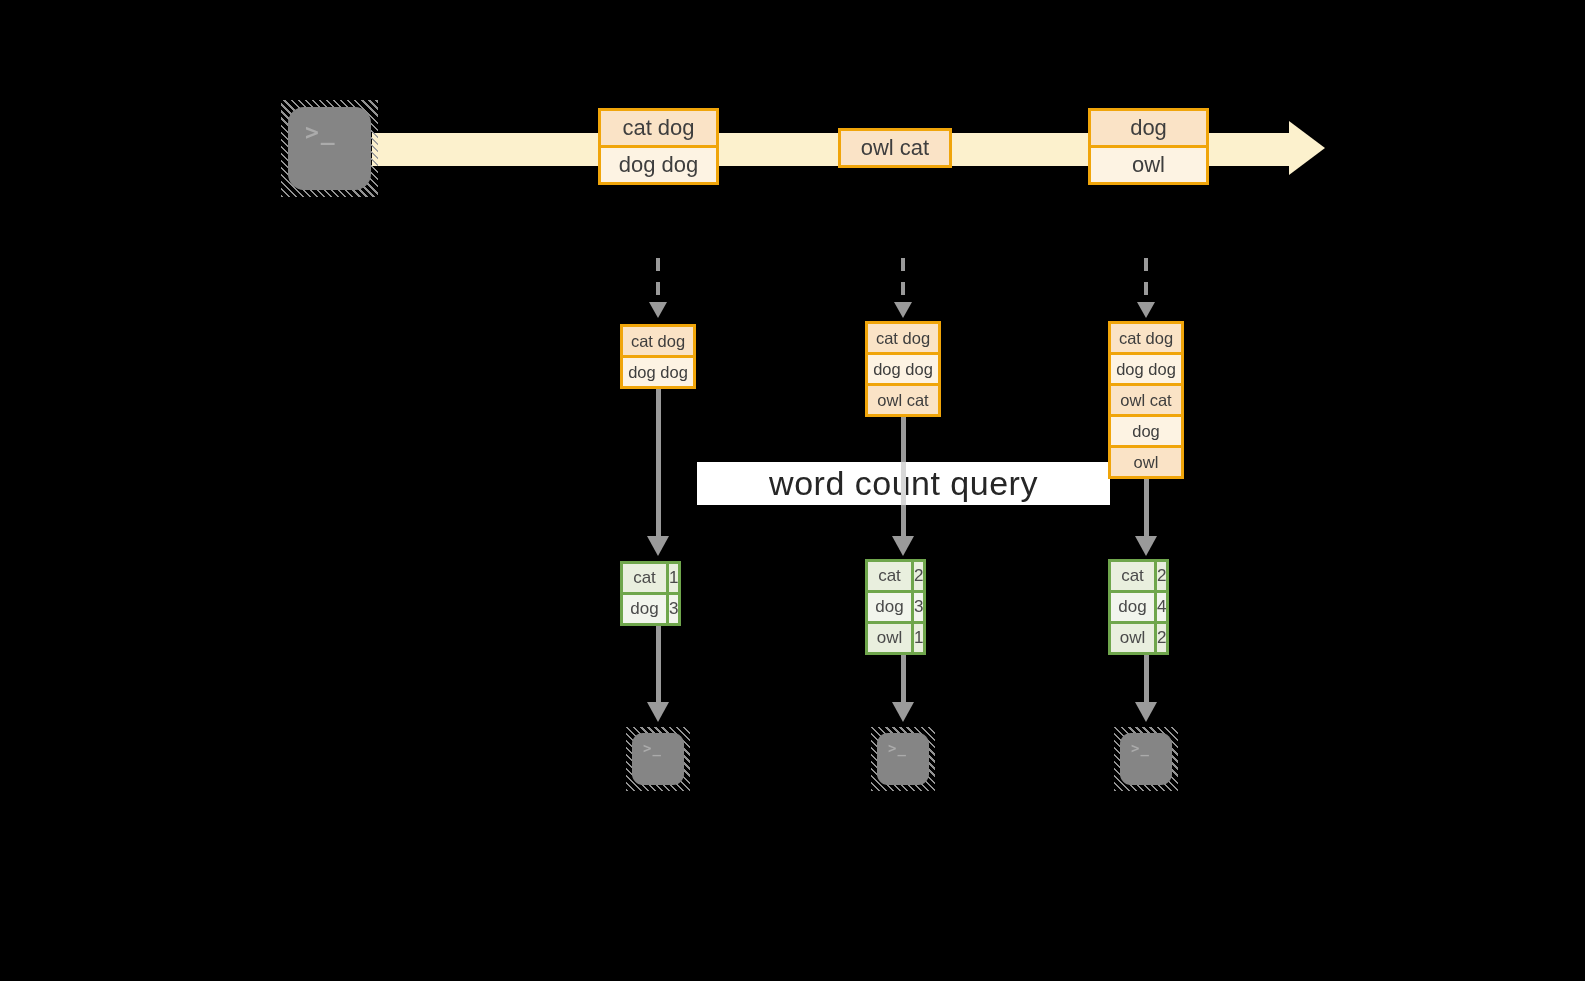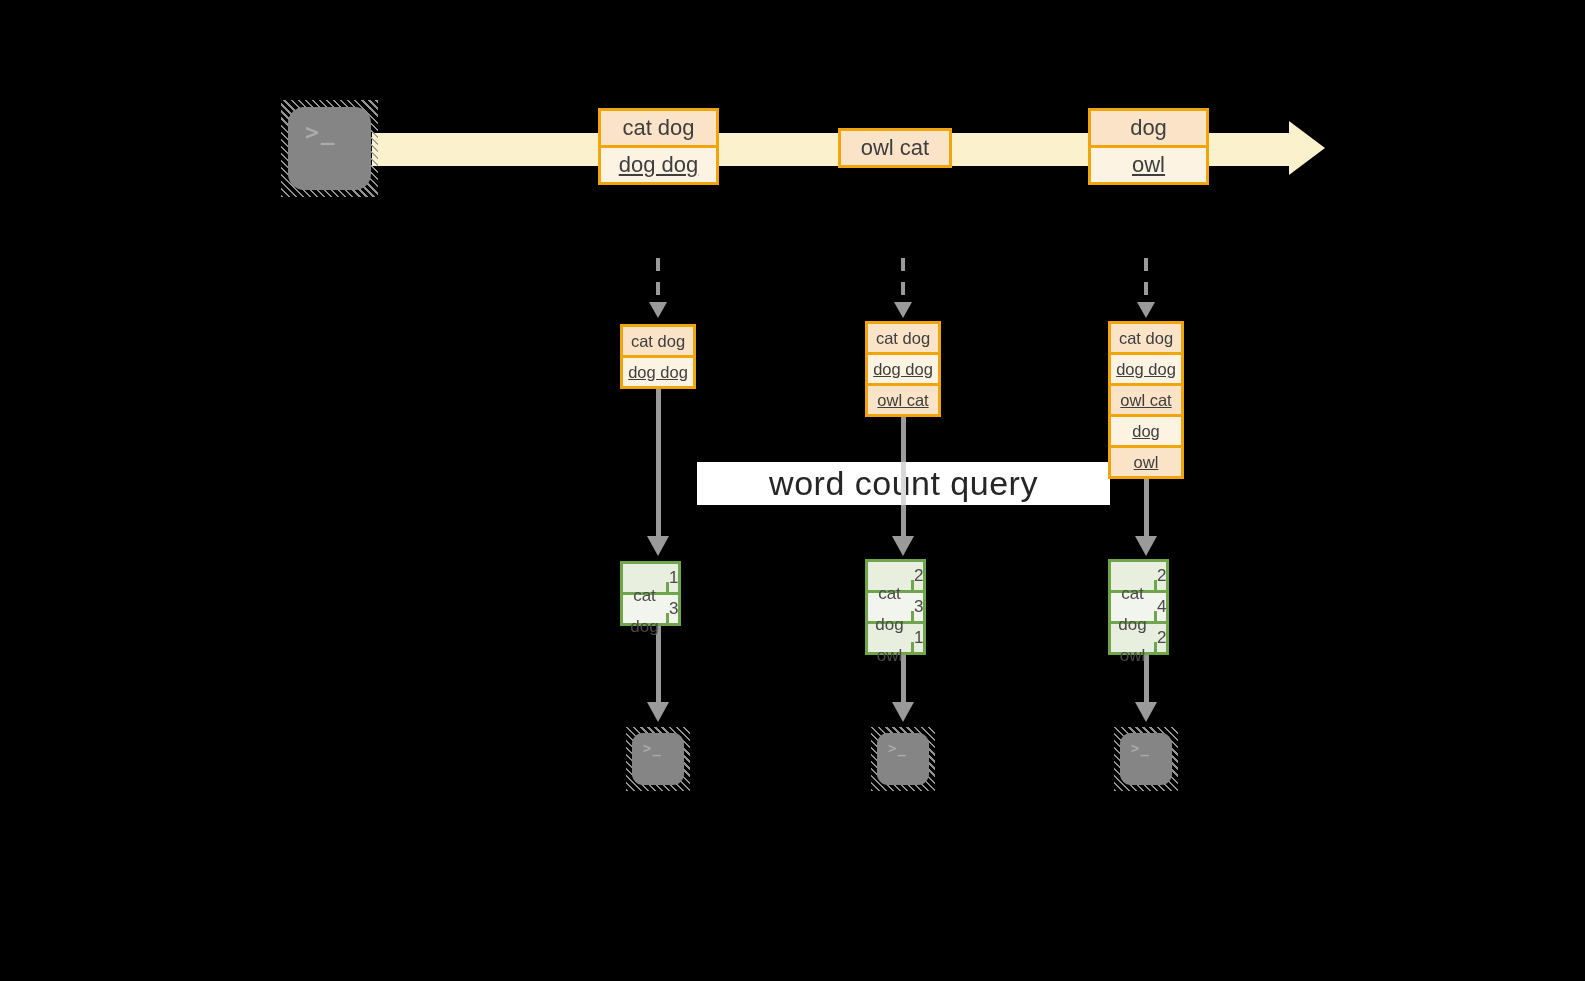--- a/index.html
+++ b/index.html
@@ -16,21 +16,21 @@
     border-top:27px solid transparent;border-bottom:27px solid transparent;
     border-left:36px solid var(--cream,#FCF1CD);
   }
 
   
   .obox{border:3px solid var(--orange,#F0A50A);z-index:4;box-sizing:content-box;}
   .obox .orow{
     text-align:center;color:var(--text_dark,#3E3E3E);
     overflow:hidden;white-space:nowrap;
   }
-  .obox .orow + .orow{border-top:3px solid var(--orange,#F0A50A);text-decoration:underline;}
+  .obox .orow + .orow{border-top:3px solid var(--orange,#F0A50A);}
   .obox .orow:nth-child(odd){background:var(--peach_dark,#FAE3C6);}
   .obox .orow:nth-child(even){background:var(--peach_light,#FDF3E3);}
   .event .orow{height:34px;line-height:34px;font-size:22px;width:115px;}
   .event2 .orow{width:108px;}
   .stack .orow{height:28px;line-height:28px;font-size:16.5px;width:70px;}
 
   
   .dashline{
     width:4px;z-index:1;
     background:repeating-linear-gradient(180deg,
@@ -55,21 +55,21 @@
     text-align:center;line-height:43px;font-size:34px;font-weight:300;
     color:#262626;letter-spacing:0.5px;
   }
 
   
   .counts{border:3px solid var(--green,#6FA64C);z-index:4;}
   .crow{display:flex;height:28px;line-height:28px;font-size:17px;color:#4A4A4A;}
   .crow + .crow{border-top:3px solid var(--green,#6FA64C);}
   .crow:nth-child(odd){background:var(--green_row_dark,#E9EFDE);}
   .crow:nth-child(even){background:var(--green_row_light,#F2F5ED);}
-  .cword{width:43px;text-align:center;border-right:3px solid var(--green,#6FA64C);margin-top:18px;}
+  .cword{width:43px;text-align:center;border-right:3px solid var(--green,#6FA64C);}
   .cnum{flex:1;text-align:center;}
 
   
   .terminal{z-index:1;}
   .hatch{
     position:absolute;inset:0;
     background:repeating-linear-gradient(45deg,
       rgba(155,155,155,0.95) 0 1.6px, rgba(0,0,0,0) 1.6px 5px);
   }
   .term-body{position:absolute;background:var(--gray_terminal,#858585);}

